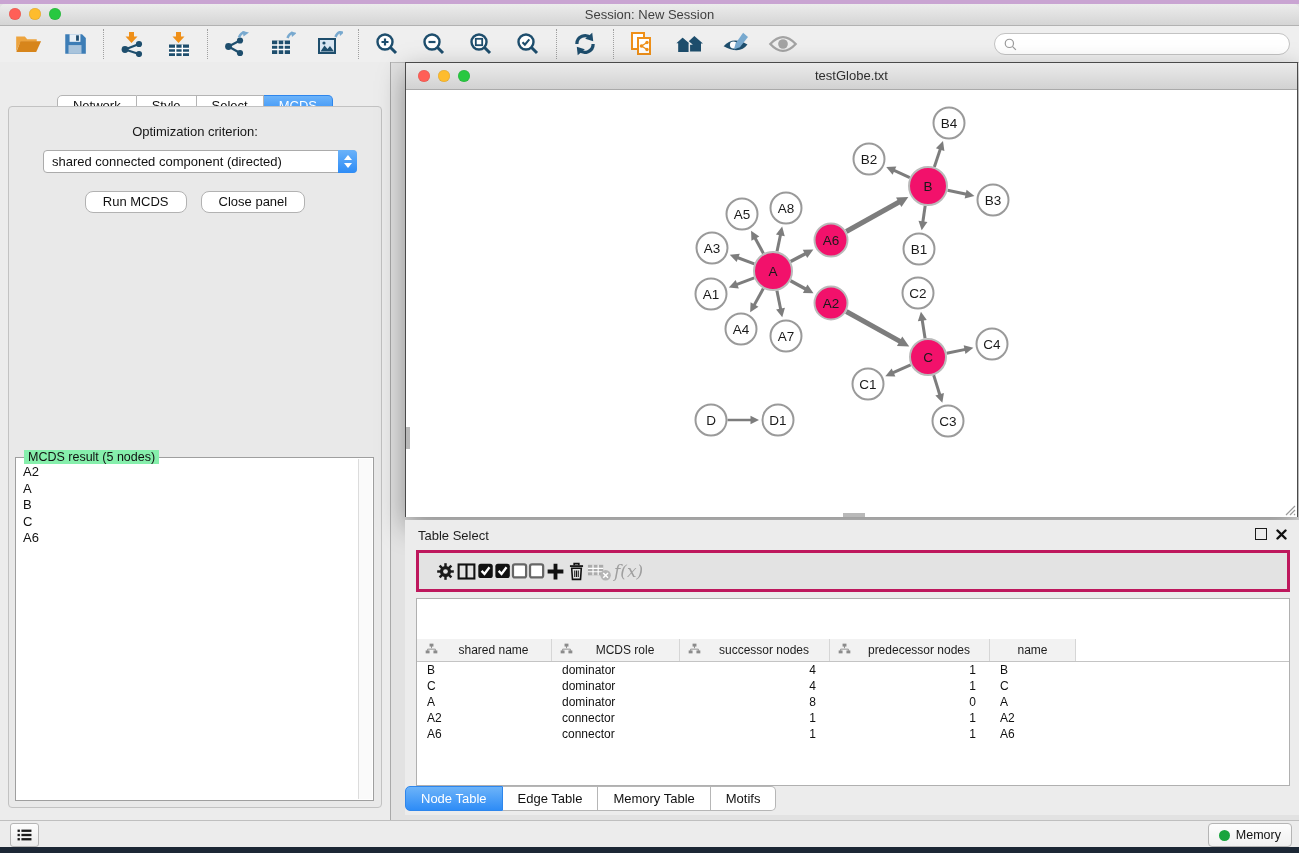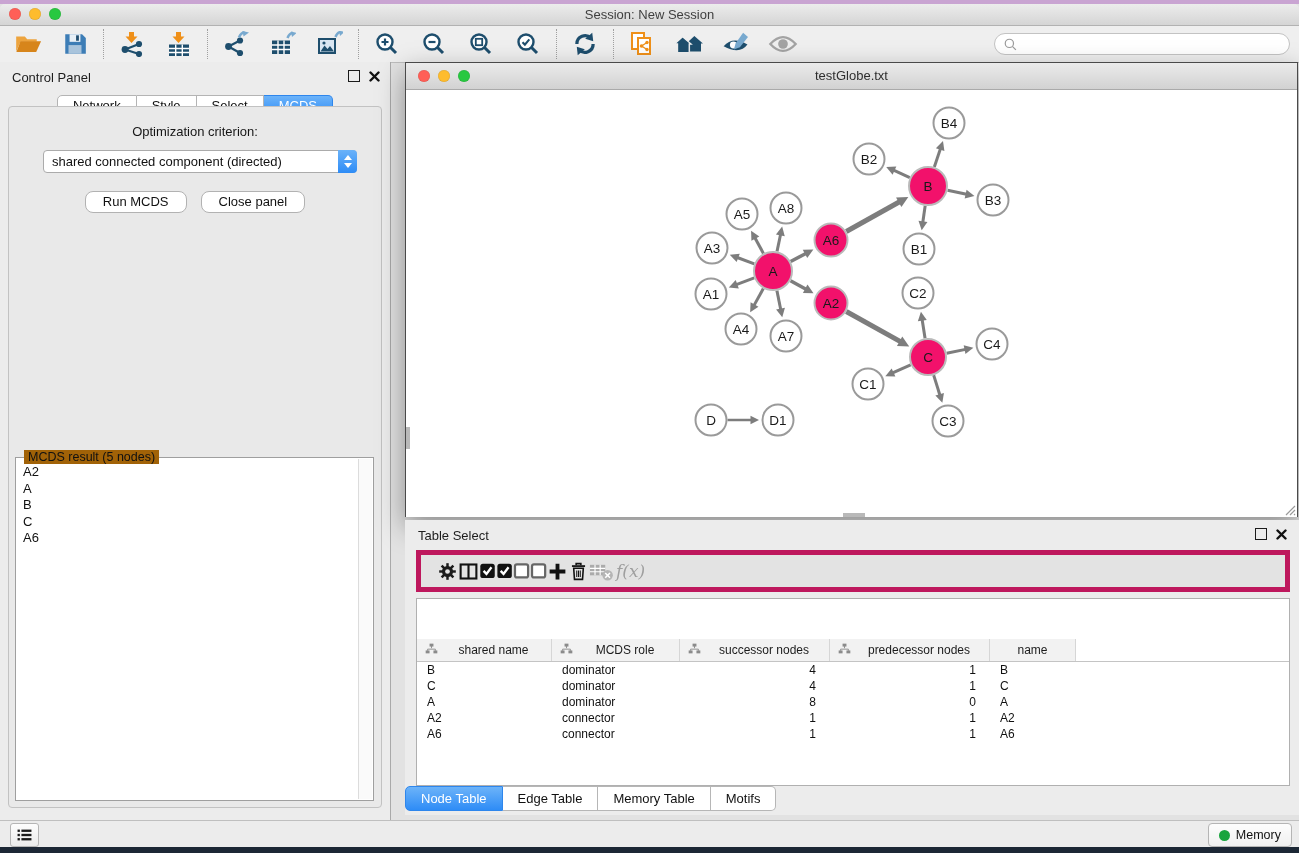--- a/index.html
+++ b/index.html
@@ -55,21 +55,21 @@
   .stepper{width:19px;height:23px;margin:-1px -1px -1px 0;border-radius:0 4px 4px 0;
     background:linear-gradient(#6ab2f9,#2e8cf6);display:flex;flex-direction:column;
     align-items:center;justify-content:center;gap:3px;}
   .stepper .up{width:0;height:0;border-left:4px solid transparent;border-right:4px solid transparent;border-bottom:5px solid #fff;}
   .stepper .down{width:0;height:0;border-left:4px solid transparent;border-right:4px solid transparent;border-top:5px solid #fff;}
   .cp-buttons{position:absolute;top:84px;left:0;right:0;display:flex;justify-content:center;gap:14px;}
   .btn{height:22px;line-height:20px;padding:0 17px;font-size:13px;color:#111;background:#fff;
     border:1px solid #b2b2b2;border-radius:8px;cursor:default;box-sizing:border-box;}
   .result-box{position:absolute;left:6px;right:7px;top:350px;height:342px;background:#fff;
     border:1px solid #9f9f9f;}
-  .result-legend{position:absolute;top:-8px;left:8px;background:#a16207;padding:0 4px;
+  .result-legend{position:absolute;top:-8px;left:8px;background:#86efac;padding:0 4px;
     font-size:12.5px;color:#111;}
   .result-list{position:absolute;inset:1px 14px 1px 1px;padding:5px 0 0 6px;font-size:13px;
     color:#111;line-height:16.5px;overflow:hidden;}
   .result-scroll{position:absolute;top:1px;bottom:1px;right:1px;width:13px;background:#fafafa;
     border-left:1px solid #dcdcdc;}
 
   
   .net-window{position:absolute;left:405px;top:62px;width:893px;height:455px;background:#fff;
     border:1px solid #4a4a4a;box-sizing:border-box;box-shadow:0 10px 26px rgba(0,0,0,.38);}
   .net-titlebar{position:relative;height:26px;background:linear-gradient(#ebebeb,#d2d2d2);
@@ -80,21 +80,21 @@
   .net-content{position:relative;width:100%;height:427px;background:#fff;}
   .net-content svg.graph{position:absolute;inset:0;}
   .vscroll-thumb{position:absolute;left:0;top:337px;width:4px;height:22px;background:#b9b9b9;}
   .hscroll-thumb{position:absolute;bottom:0;left:437px;height:4px;width:22px;background:#b9b9b9;}
   .resize-grip{position:absolute;right:1px;bottom:1px;width:14px;height:14px;}
 
   
   .table-panel{position:absolute;left:405px;top:520px;width:894px;height:295px;background:#ececec;}
   .tp-head{position:relative;height:28px;}
   .tp-toolbar{position:absolute;left:11px;right:9px;top:30px;height:42px;background:#e3e3e3;
-    border:5px solid #be185d;box-sizing:border-box;display:flex;align-items:center;padding-left:16px;}
+    border:3px solid #be185d;box-sizing:border-box;display:flex;align-items:center;padding-left:16px;}
   .tp-btn{display:flex;align-items:center;justify-content:center;height:24px;cursor:default;}
   .tp-btn svg{height:21px;width:auto;display:block;}
   .tp-btn.wide svg{height:22px;}
   .dtable{position:absolute;left:11px;right:9px;top:78px;height:188px;background:#fff;
     border:1px solid #b0b0b0;box-sizing:border-box;overflow:hidden;}
   .thead{display:flex;height:22px;border-bottom:1px solid #c4c4c4;margin-top:40px;}
   .th{background:#f2f2f2;border-right:1px solid #d6d6d6;display:flex;align-items:center;
     font-size:12px;color:#1c1c1c;box-sizing:border-box;padding:0 4px;}
   .th .tree{margin:0 2px 0 4px;flex:0 0 auto;}
   .th .lbl{flex:1;text-align:center;white-space:nowrap;overflow:hidden;}
@@ -281,31 +281,20 @@
   <div class="searchbox">
     <svg viewBox="0 0 20 20">
         <circle cx="8.5" cy="8.5" r="5.5" fill="none" stroke="#9a9a9a" stroke-width="1.6"></circle>
         <line x1="12.8" y1="12.8" x2="17.2" y2="17.2" stroke="#9a9a9a" stroke-width="1.6"></line>
       </svg>
     <input placeholder="" style="">
   </div>
 </div>
 
 <div class="control-panel">
-  <div class="panel-head">
-    <span class="panel-title">Control Panel</span>
-    <span class="win-icons">
-      <span class="win-float"></span>
-      <span class="win-close">
-          <svg viewBox="0 0 11 11">
-            <path d="M1.5 1.5 9.5 9.5 M9.5 1.5 1.5 9.5" stroke="#111" stroke-width="2.4" stroke-linecap="round"></path>
-          </svg>
-        </span>
-    </span>
-  </div>
   <div class="cp-tabs" id="cp-tabs">
       <div class="cp-tab">Network</div>
       <div class="cp-tab">Style</div>
       <div class="cp-tab">Select</div>
       <div class="cp-tab active">MCDS</div>
     </div>
   <div class="cp-content">
     <div class="opt-label">Optimization criterion:</div>
     <div class="criterion">
       <span class="val">shared connected component (directed)</span>

